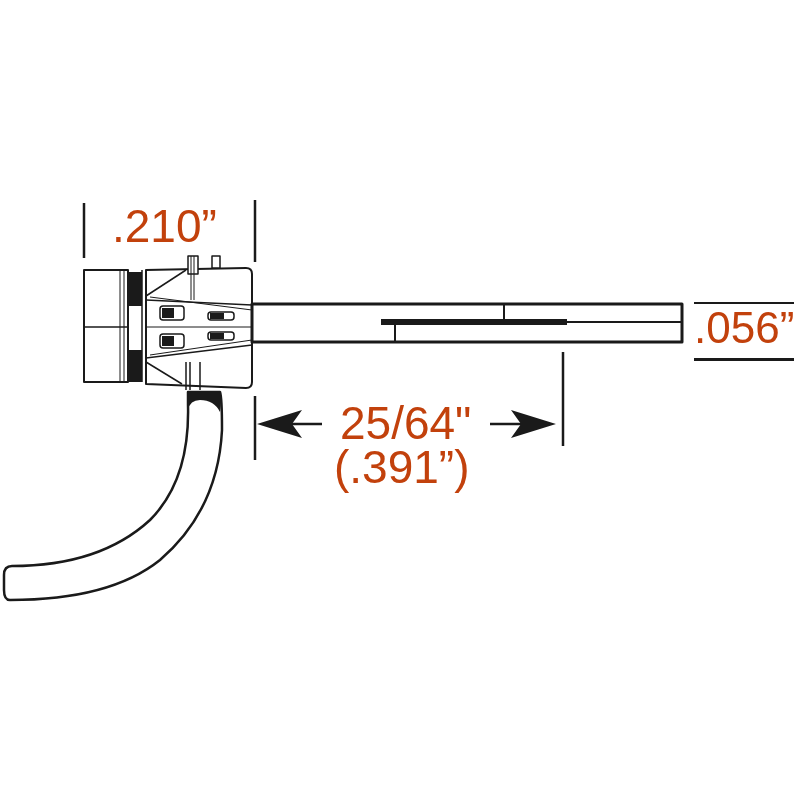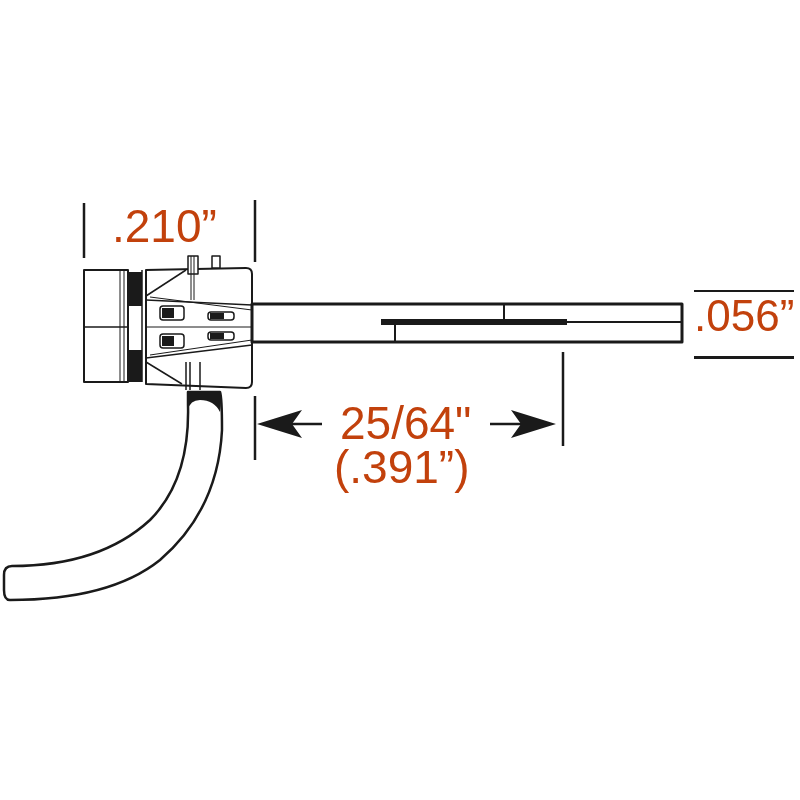--- a/index.html
+++ b/index.html
@@ -1,20 +1,20 @@
 <!DOCTYPE html>
 <html><head>
   <meta charset="utf-8">
   <style>
     html, body { margin: 0; padding: 0; background: #ffffff; }
     body { width: 800px; height: 800px; position: relative; overflow: hidden; font-family: "Liberation Sans", sans-serif; }
     #canvas { position: absolute; left: 0; top: 0; width: 800px; height: 800px; }
     .label { position: absolute; color: #c2410c; font-family: Liberation Sans, sans-serif; white-space: nowrap; line-height: 1; }
     #dim-210 { left: 112px; top: 203px; font-size: 46px; }
-    #dim-056 { left: 694px; top: 290px; font-size: 44px; border-top: 2px solid #1a1a1a; border-bottom: 3px solid #1a1a1a; padding: 2px 0 18px 0; }
+    #dim-056 { left: 694px; top: 302px; font-size: 44px; border-top: 2px solid #1a1a1a; border-bottom: 3px solid #1a1a1a; padding: 2px 0 8px 0; }
     #dim-2564 { left: 340px; top: 400px; font-size: 46px; }
     #dim-391 { left: 334px; top: 444px; font-size: 46px; }
   </style>
 </head>
 <body>
 
 <svg id="canvas" viewBox="0 0 800 800" xmlns="http://www.w3.org/2000/svg">
   <g stroke="#1a1a1a" fill="none" stroke-linejoin="round">
 
     <line x1="84" y1="203" x2="84" y2="258" stroke-width="2.5"></line>

